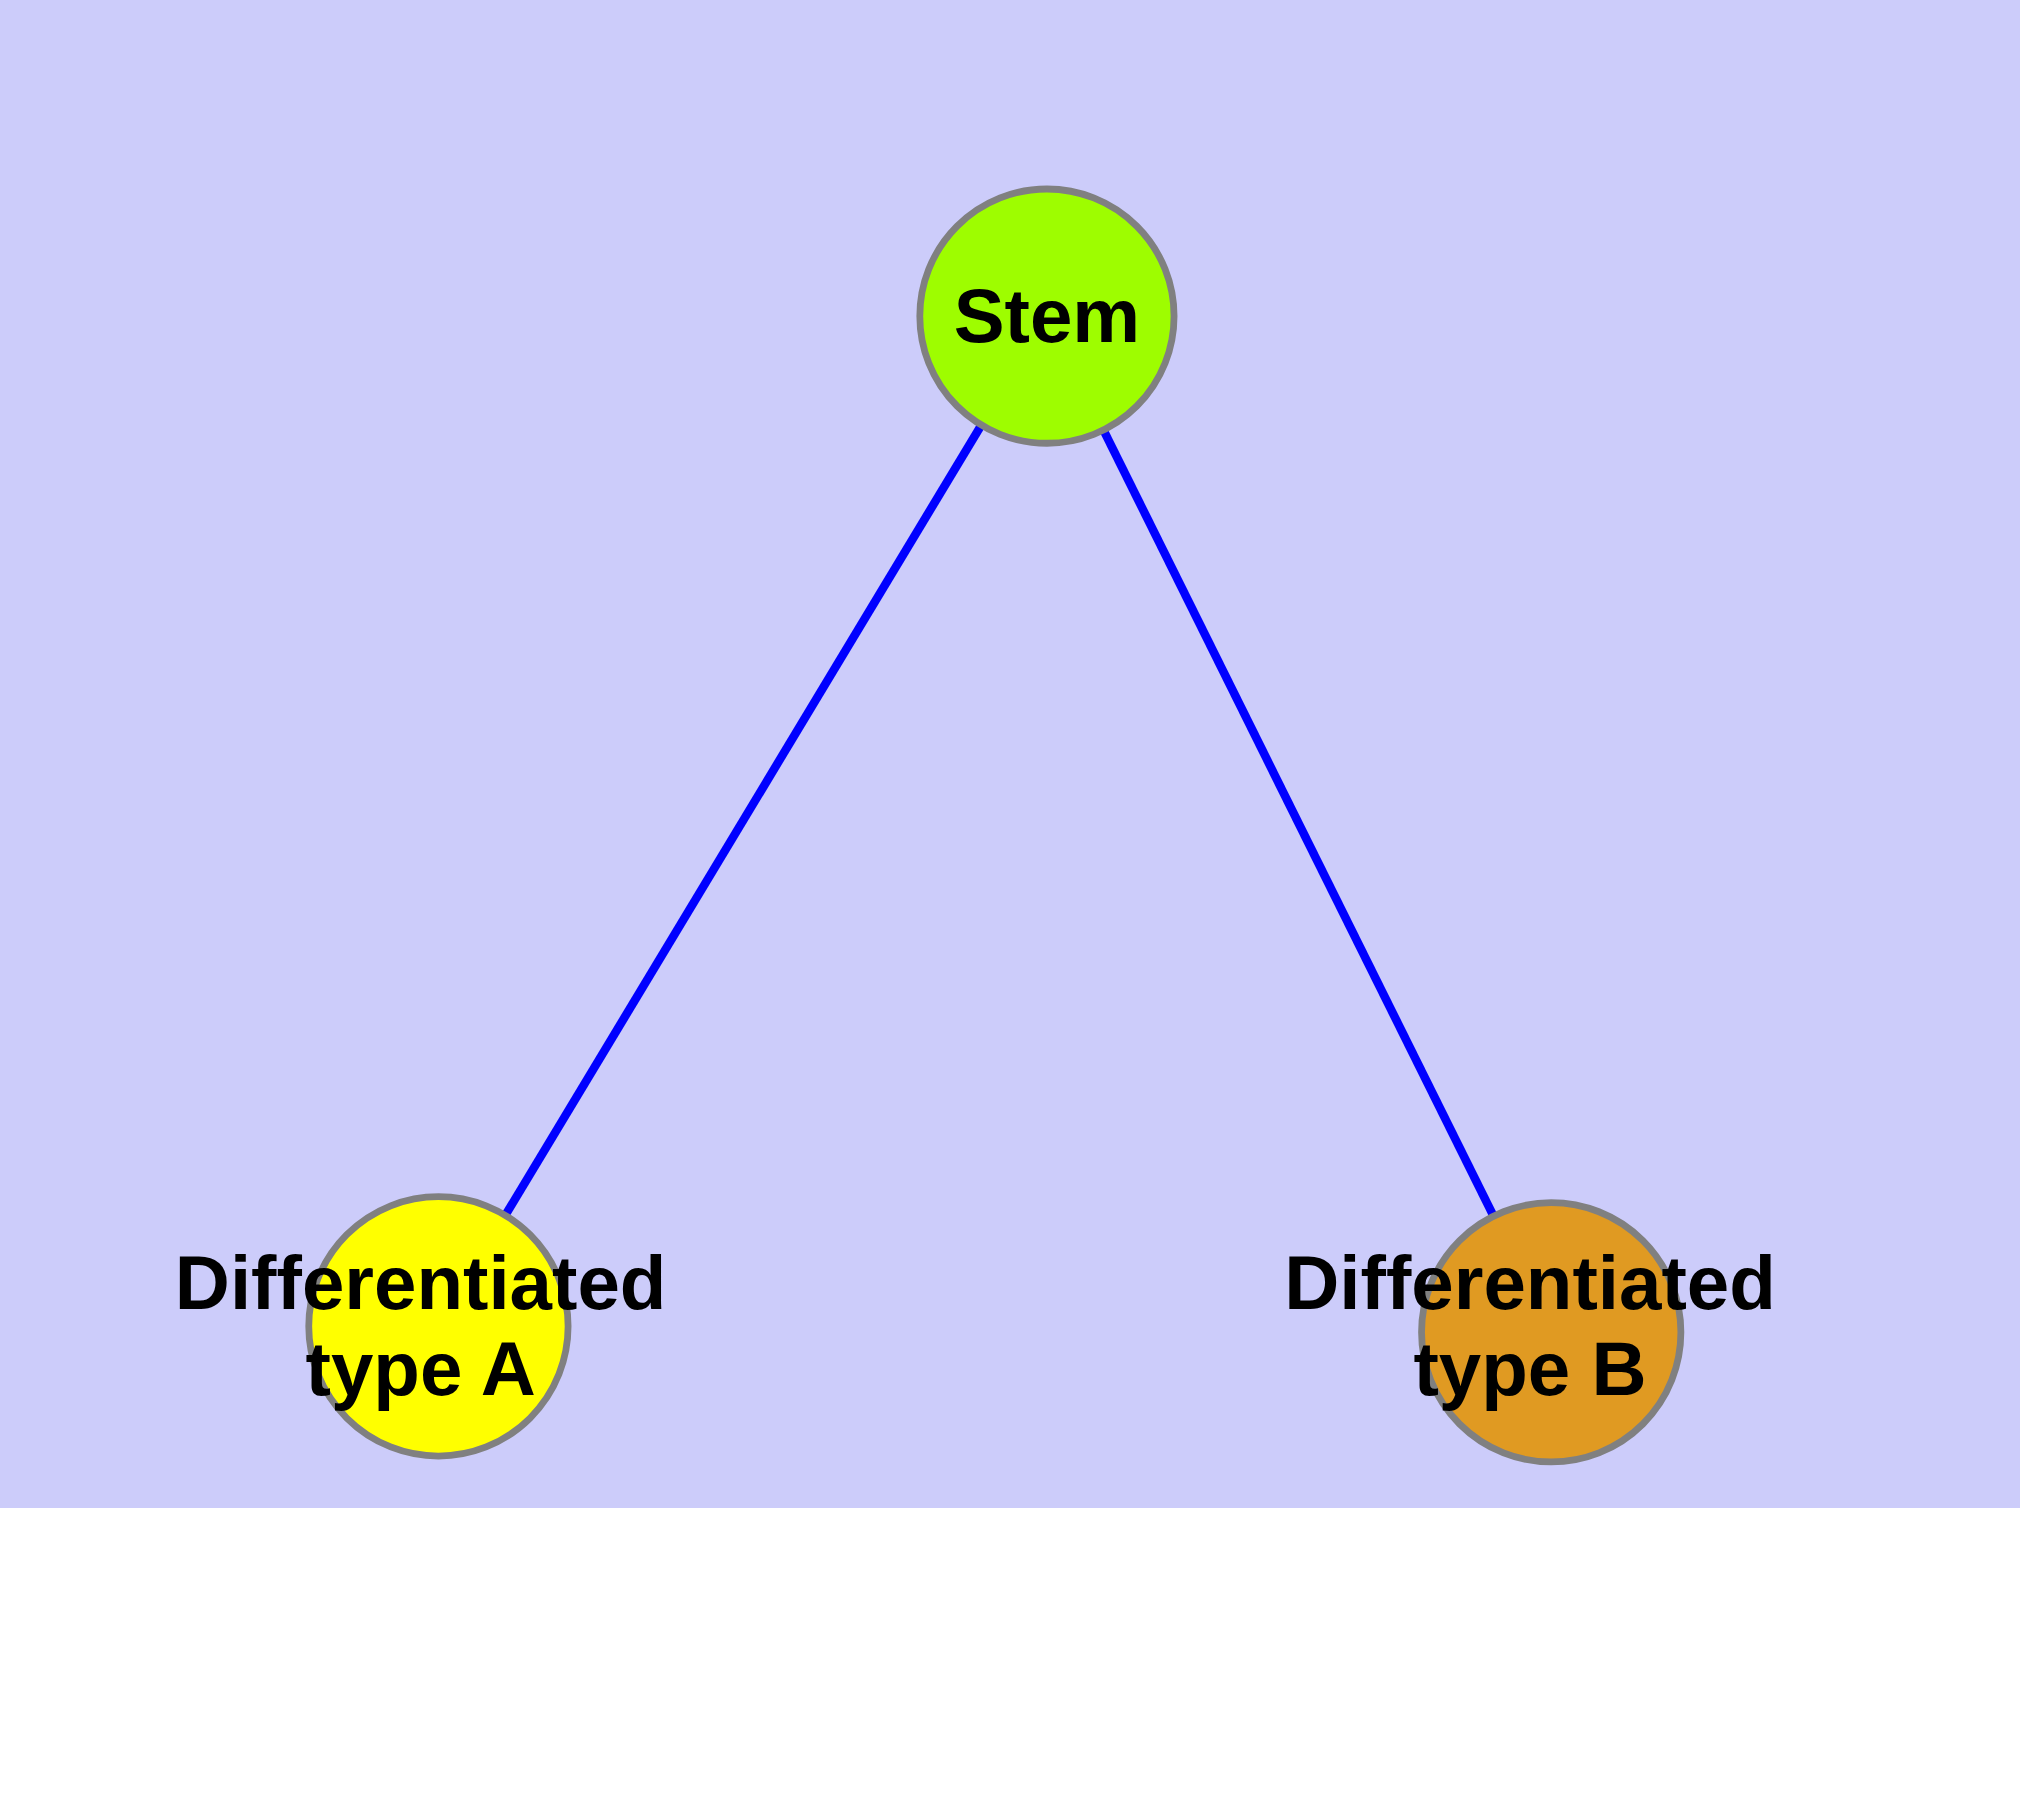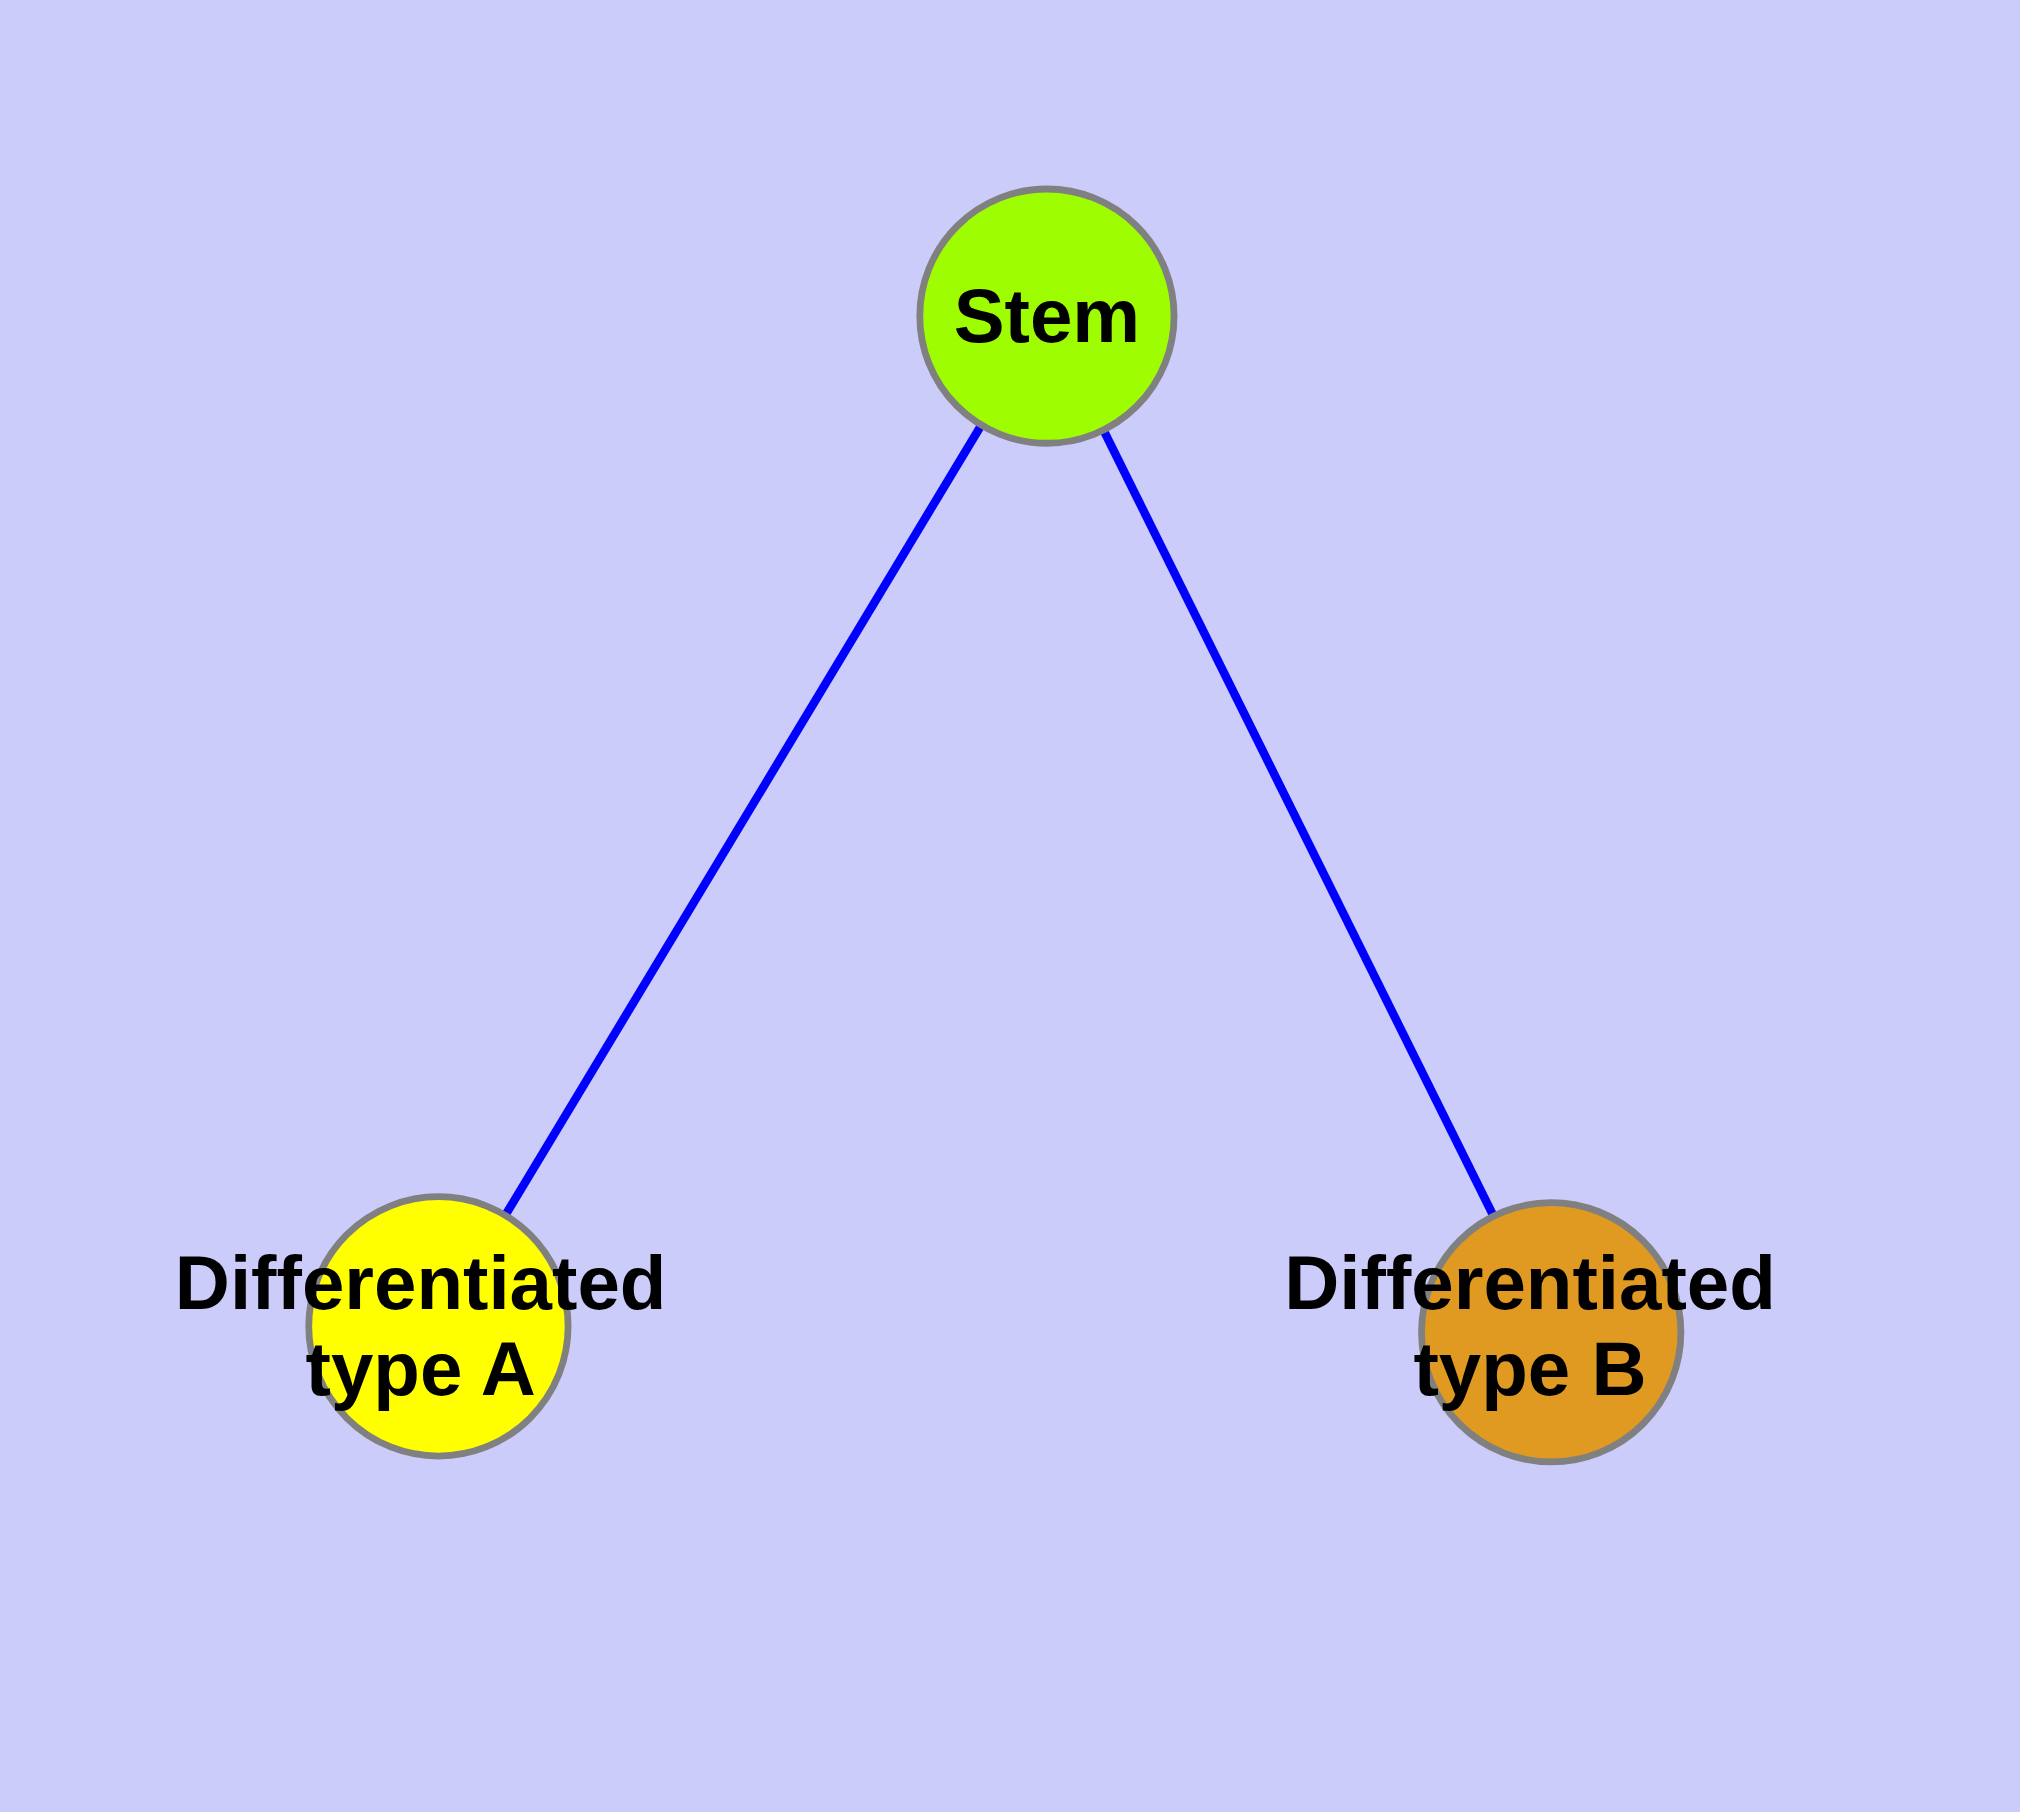--- a/index.html
+++ b/index.html
@@ -26,21 +26,21 @@
   .node-label {
     font-family: "Liberation Sans", sans-serif;
     font-weight: bold;
     fill: #000000;
     paint-order: normal;
   }
 </style>
 </head>
 <body>
 
-<div id="canvas" style="width: 2021px; height: 1812px; background: rgb(204, 204, 250);">
+<div id="canvas" style="width: 2021px; height: 1508px; background: rgb(204, 204, 250);">
   <svg id="graph-svg" viewBox="0 0 2384 2138" xmlns="http://www.w3.org/2000/svg" style="width: 2021px; height: 1812px;">
 
     <rect id="bg-rect" x="0" y="0" width="2384" height="2138" fill="#ccccfa"></rect>
 
     <g id="edges-layer">
         <line x1="1235" y1="373" x2="517" y2="1565" stroke="#0000ff" stroke-width="10" stroke-linecap="butt"></line>
         <line x1="1235" y1="373" x2="1830" y2="1572" stroke="#0000ff" stroke-width="10" stroke-linecap="butt"></line>
       </g>
     <g id="nodes-layer">
         <circle cx="1235" cy="373" r="150" fill="#9efd00" stroke="#808080" stroke-width="8"></circle>

